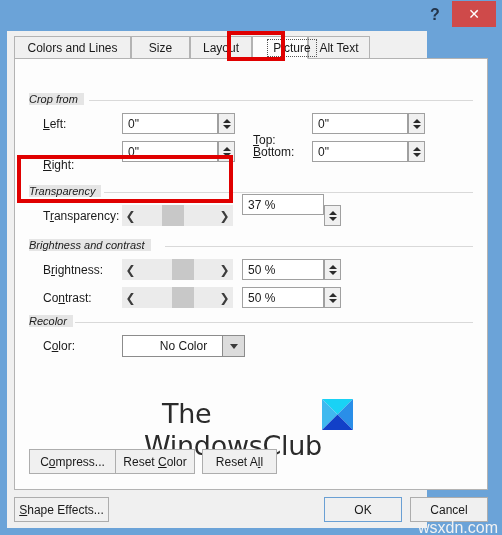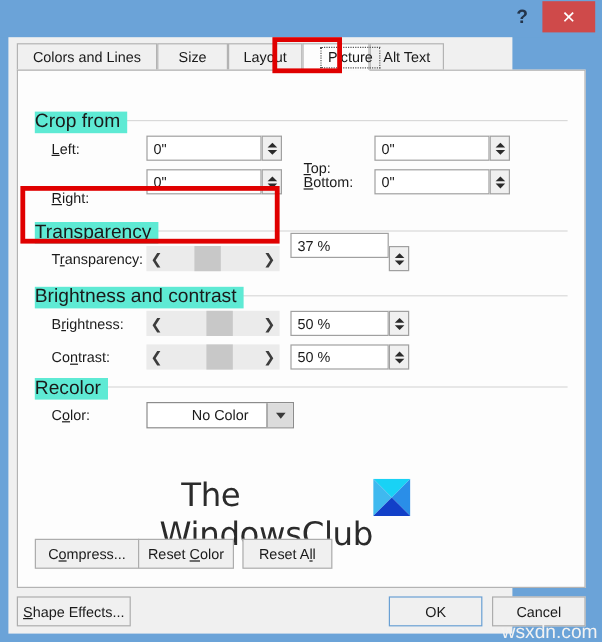--- a/index.html
+++ b/index.html
@@ -52,21 +52,21 @@
     border:4px solid #e00000;box-sizing:border-box;z-index:9;pointer-events:none;
   }
 
   
   #tabpage{
     position:absolute;left:7px;top:27px;width:474px;height:432px;
     background:#fdfdfd;border:1px solid #b3b3b3;box-sizing:border-box;
   }
 
   
-  .grouplabel{position:absolute;font-size:16px;color:#1a1a1a;background:#5eead4;padding-right:6px;z-index:2;}
+  .grouplabel{position:absolute;font-size:11px;color:#1a1a1a;background:#e5e5e5;padding-right:6px;z-index:2;font-style:italic;}
   .grouprule{position:absolute;height:1px;background:#d9d9d9;}
 
   .fieldlabel{position:absolute;font-size:12px;color:#1a1a1a;white-space:nowrap;}
   .fieldlabel .u{text-decoration:underline;}
 
   
   .textbox{
     position:absolute;height:21px;background:#fff;border:1px solid #a0a0a0;
     box-sizing:border-box;font-size:12px;color:#1a1a1a;
     display:flex;align-items:center;padding-left:5px;
@@ -109,21 +109,21 @@
   .caret-dn{width:0;height:0;border-left:4px solid transparent;border-right:4px solid transparent;border-top:5px solid #3a3a3a;}
 
   
   #redbox-transparency{
     position:absolute;left:17px;top:155px;width:216px;height:48px;
     border:4px solid #e00000;box-sizing:border-box;z-index:8;pointer-events:none;
   }
 
   
   #preview{position:absolute;left:0;top:0;width:474px;height:432px;pointer-events:none;}
-  #logo{position:absolute;left:118px;top:338px;width:225px;height:72px;}
+  #logo{position:absolute;left:129px;top:338px;width:225px;height:72px;}
   #logo-text{
     position:absolute;left:0;top:0;width:186px;
     font-family:"DejaVu Sans", sans-serif;font-size:27px;color:#2b2b2b;
     line-height:33px;font-weight:400;letter-spacing:-.3px;
   }
   #logo-line1{position:absolute;left:18px;top:0;}
   #logo-line2{position:absolute;left:0px;top:32px;}
   #logo-mark{position:absolute;left:178px;top:2px;width:31px;height:31px;}
 
   

